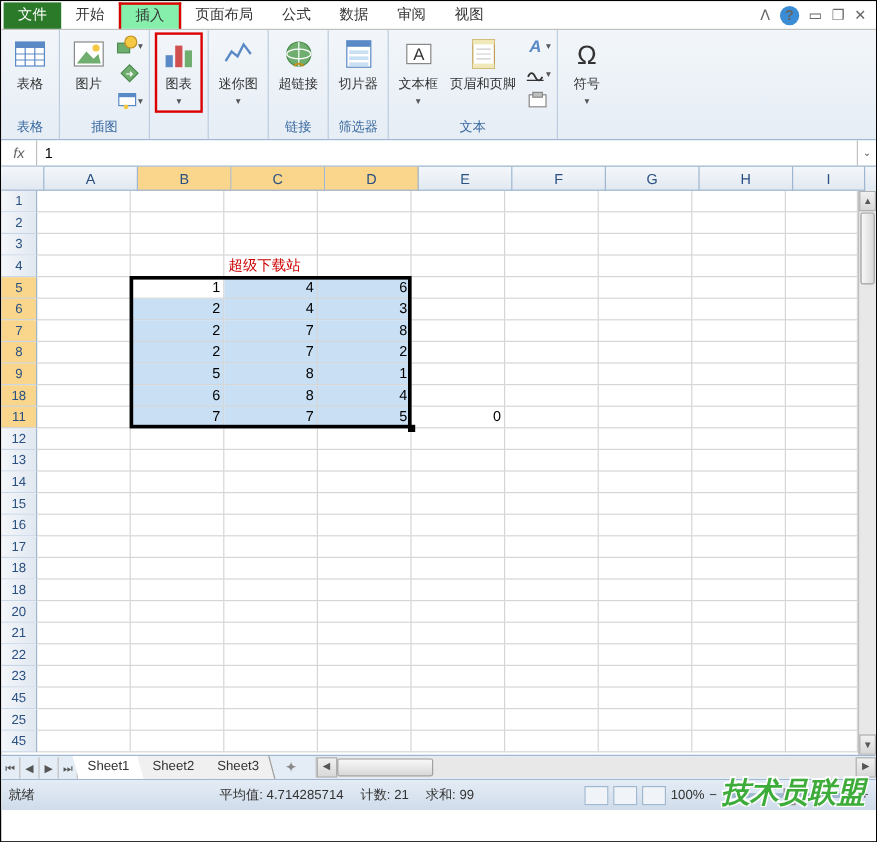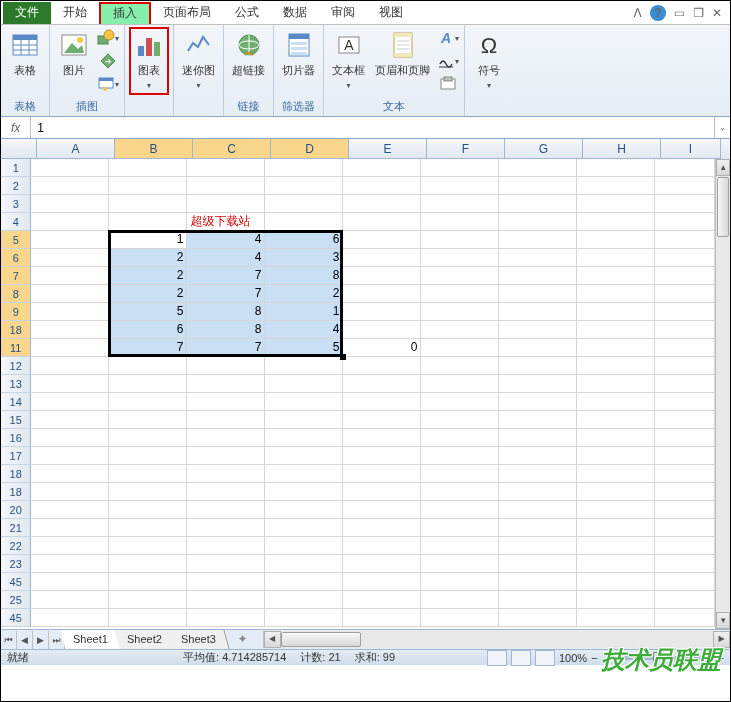--- a/index.html
+++ b/index.html
@@ -383,21 +383,21 @@
       top: 1px;
       bottom: 1px;
       width: 80px;
       background: linear-gradient(#f8f8f8, #d8d8d8);
       border: 1px solid #a0a0a0;
       border-radius: 2px;
     }
     
     .status-bar {
       display: flex;
-      height: 16px;
+      height: 26px;
       background: linear-gradient(#e4ecf5, #d0dceb);
       border-top: 1px solid #9fb6d0;
       align-items: center;
       padding: 0 6px;
       font-size: 11px;
       color: #333;
       gap: 14px;
     }
     .status-right {
       margin-left: auto;

